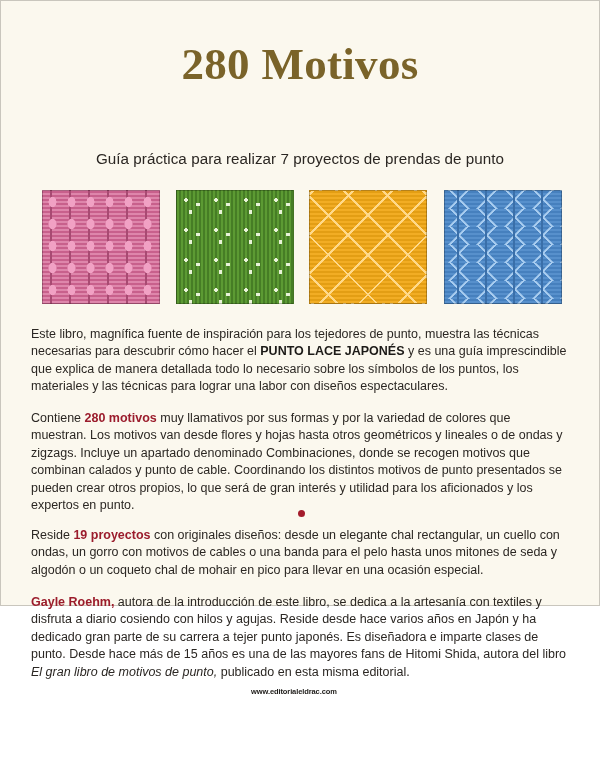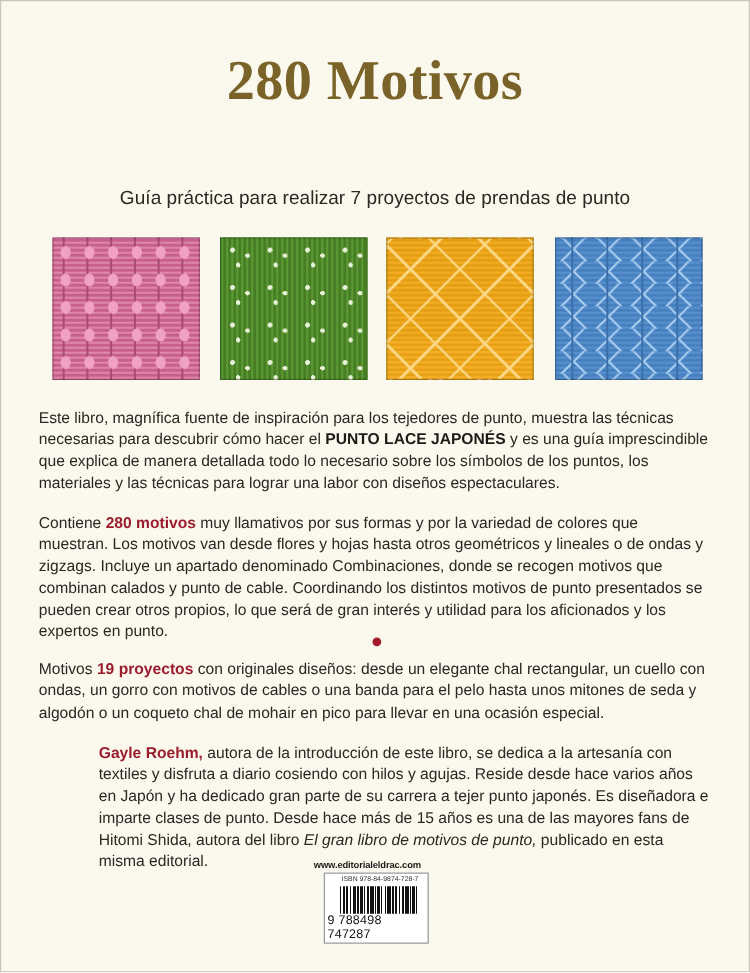--- a/index.html
+++ b/index.html
@@ -1,18 +1,18 @@
 <!DOCTYPE html>
 <html><head>
 <meta charset="utf-8">
 <style>
   * { box-sizing: border-box; margin: 0; padding: 0; }
   html, body { width: 600px; height: 778px; background: #ffffff; overflow: hidden; }
   .page {
-    position: relative; width: 600px; height: 778px;
+    position: relative; width: 600px; height: 606px;
     background: #fbf8ee;
     border: 1px solid #c9c6bd;
     font-family: "Liberation Sans", "DejaVu Sans", sans-serif;
     color: #2b2723;
   }
   .title {
     position: absolute; left: 0; right: 0; top: 40px;
     text-align: center;
     font-family: "Liberation Serif", "DejaVu Serif", serif;
     color: #7a6329;
@@ -64,21 +64,21 @@
       repeating-linear-gradient(0deg, #5790cc 0 2px, #4680be 2px 4px);
     background-size: 28px 100%, 28px 18px, 28px 18px, 100% 4px;
   }
   .body-text {
     position: absolute; left: 30px; right: 30px;
     text-align: left; font-size: 12.5px; line-height: 17.4px; color: #2b2723;
   }
   .p1 { top: 325px; }
   .p2 { top: 409px; }
   .p3 { top: 526px; }
-  .p4 { top: 593px; margin-left: 48px; }
+  .p4 { top: 593px; }
   .hl { color: #9b1c2c; font-weight: bold; }
   .strong { font-weight: bold; color: #1c1a17; }
   .dot {
     position: absolute; left: 297px; top: 509px; width: 7px; height: 7px;
     border-radius: 50%; background: #a31c2b;
   }
   .url {
     position: absolute; left: 250px; width: 100px; top: 686px;
     font-size: 7.5px; font-weight: bold; color: #1c1a17;
     letter-spacing: -0.1px;
@@ -119,25 +119,20 @@
   <div class="swatch sw-green"></div>
   <div class="swatch sw-yellow"></div>
   <div class="swatch sw-blue"></div>
 
   <p class="body-text p1"><span>Este libro, magnífica fuente de inspiración para los tejedores de punto, muestra las técnicas necesarias para descubrir cómo hacer el </span><span class="strong">PUNTO LACE JAPONÉS</span><span> y es una guía imprescindible que explica de manera detallada todo lo necesario sobre los símbolos de los puntos, los materiales y las técnicas para lograr una labor con diseños espectaculares.</span></p>
 
   <p class="body-text p2"><span>Contiene </span><span class="hl">280 motivos</span><span> muy llamativos por sus formas y por la variedad de colores que muestran. Los motivos van desde flores y hojas hasta otros geométricos y lineales o de ondas y zigzags. Incluye un apartado denominado Combinaciones, donde se recogen motivos que combinan calados y punto de cable. Coordinando los distintos motivos de punto presentados se pueden crear otros propios, lo que será de gran interés y utilidad para los aficionados y los expertos en punto.</span></p>
 
   <div class="dot"></div>
 
-  <p class="body-text p3"><span>Motivos </span><span class="hl">19 proyectos</span><span> con originales diseños: desde un elegante chal rectangular, un cuello con ondas, un gorro con motivos de cables o una banda para el pelo hasta unos mitones de seda y algodón o un coqueto chal de mohair en pico para llevar en una ocasión especial.</span></p>
+  <p class="body-text p3"><span>Reside </span><span class="hl">19 proyectos</span><span> con originales diseños: desde un elegante chal rectangular, un cuello con ondas, un gorro con motivos de cables o una banda para el pelo hasta unos mitones de seda y algodón o un coqueto chal de mohair en pico para llevar en una ocasión especial.</span></p>
 
   <p class="body-text p4"><span class="hl">Gayle Roehm,</span><span> autora de la introducción de este libro, se dedica a la artesanía con textiles y disfruta a diario cosiendo con hilos y agujas. Reside desde hace varios años en Japón y ha dedicado gran parte de su carrera a tejer punto japonés. Es diseñadora e imparte clases de punto. Desde hace más de 15 años es una de las mayores fans de Hitomi Shida, autora del libro </span><em>El gran libro de motivos de punto,</em><span> publicado en esta misma editorial.</span></p>
 
   <div class="url">www.editorialeldrac.com</div>
 
-  <div class="barcode-box">
-    <div class="isbn">ISBN 978-84-9874-728-7</div>
-    <div class="bars"></div>
-    <div class="barnum">9 788498 747287</div>
-  </div>
 
 </div>
 
 </body></html>

